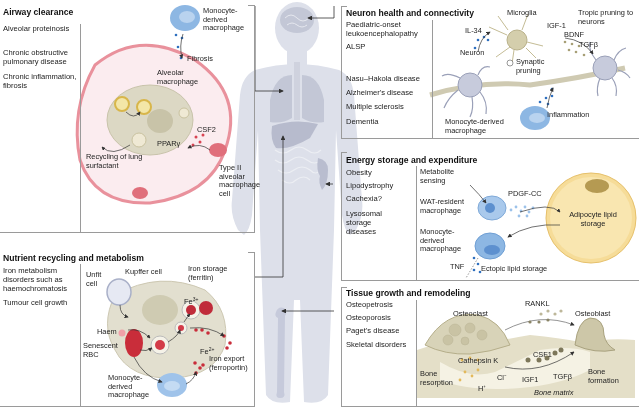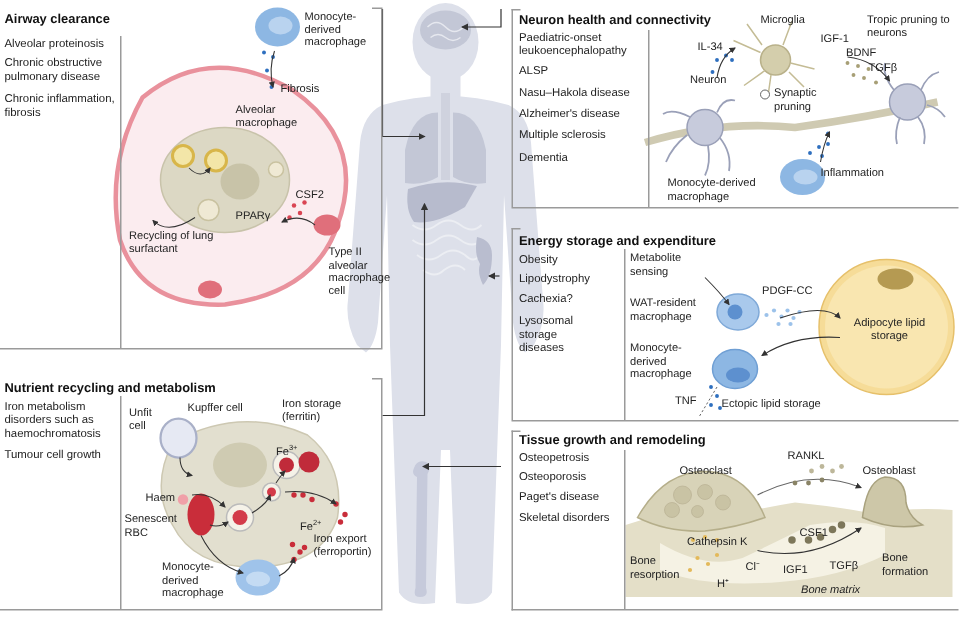--- a/index.html
+++ b/index.html
@@ -259,21 +259,21 @@
 <div class="hline" style="left:341px;top:280px;width:298px;"></div>
 <div class="vline" style="left:416px;top:166px;height:114px;"></div>
 
 <div class="vline" style="left:341px;top:287px;height:120px;"></div>
 <div class="hline" style="left:341px;top:287px;width:6px;"></div>
 <div class="hline" style="left:341px;top:406px;width:298px;"></div>
 <div class="vline" style="left:416px;top:300px;height:106px;"></div>
 
 <div class="abs title" style="left:3px;top:7px;">Airway clearance</div>
 <div class="abs dis" style="left:3px;top:24px;width:76px;">
-  <div style="margin-bottom:4px;">Alveolar proteinosis</div>
+  <div style="margin-bottom:15px;">Alveolar proteinosis</div>
   <div style="margin-bottom:5px;">Chronic obstructive pulmonary disease</div>
   <div>Chronic inflammation, fibrosis</div>
 </div>
 <div class="abs lbl" style="left:203px;top:7px;white-space:normal;width:50px;">Monocyte-derived macrophage</div>
 <div class="abs lbl" style="left:187px;top:55px;">Fibrosis</div>
 <div class="abs lbl" style="left:157px;top:69px;white-space:normal;width:52px;">Alveolar macrophage</div>
 <div class="abs lbl" style="left:197px;top:126px;">CSF2</div>
 <div class="abs lbl" style="left:157px;top:140px;">PPARγ</div>
 <div class="abs lbl" style="left:86px;top:153px;white-space:normal;width:70px;">Recycling of lung surfactant</div>
 <div class="abs lbl" style="left:219px;top:164px;white-space:normal;width:36px;">Type II alveolar macrophage cell</div>
@@ -289,21 +289,21 @@
 <div class="abs lbl" style="left:184px;top:295px;">Fe<sup style="font-size:5px">3+</sup></div>
 <div class="abs lbl" style="left:200px;top:345px;">Fe<sup style="font-size:5px">2+</sup></div>
 <div class="abs lbl" style="left:97px;top:328px;">Haem</div>
 <div class="abs lbl" style="left:83px;top:342px;white-space:normal;width:40px;">Senescent RBC</div>
 <div class="abs lbl" style="left:209px;top:355px;white-space:normal;width:46px;">Iron export (ferroportin)</div>
 <div class="abs lbl" style="left:108px;top:374px;white-space:normal;width:50px;">Monocyte-derived macrophage</div>
 
 <div class="abs title" style="left:346px;top:8px;">Neuron health and connectivity</div>
 <div class="abs dis" style="left:346px;top:20px;width:86px;">
   <div style="margin-bottom:4px;">Paediatric-onset leukoencephalopathy</div>
-  <div style="margin-bottom:5px;">ALSP</div>
+  <div style="margin-bottom:22px;">ALSP</div>
   <div style="margin-bottom:5px;">Nasu–Hakola disease</div>
   <div style="margin-bottom:5px;">Alzheimer's disease</div>
   <div style="margin-bottom:6px;">Multiple sclerosis</div>
   <div>Dementia</div>
 </div>
 <div class="abs lbl" style="left:507px;top:9px;">Microglia</div>
 <div class="abs lbl" style="left:578px;top:9px;white-space:normal;width:60px;">Tropic pruning to neurons</div>
 <div class="abs lbl" style="left:465px;top:27px;">IL-34</div>
 <div class="abs lbl" style="left:547px;top:22px;">IGF-1</div>
 <div class="abs lbl" style="left:564px;top:31px;">BDNF</div>

